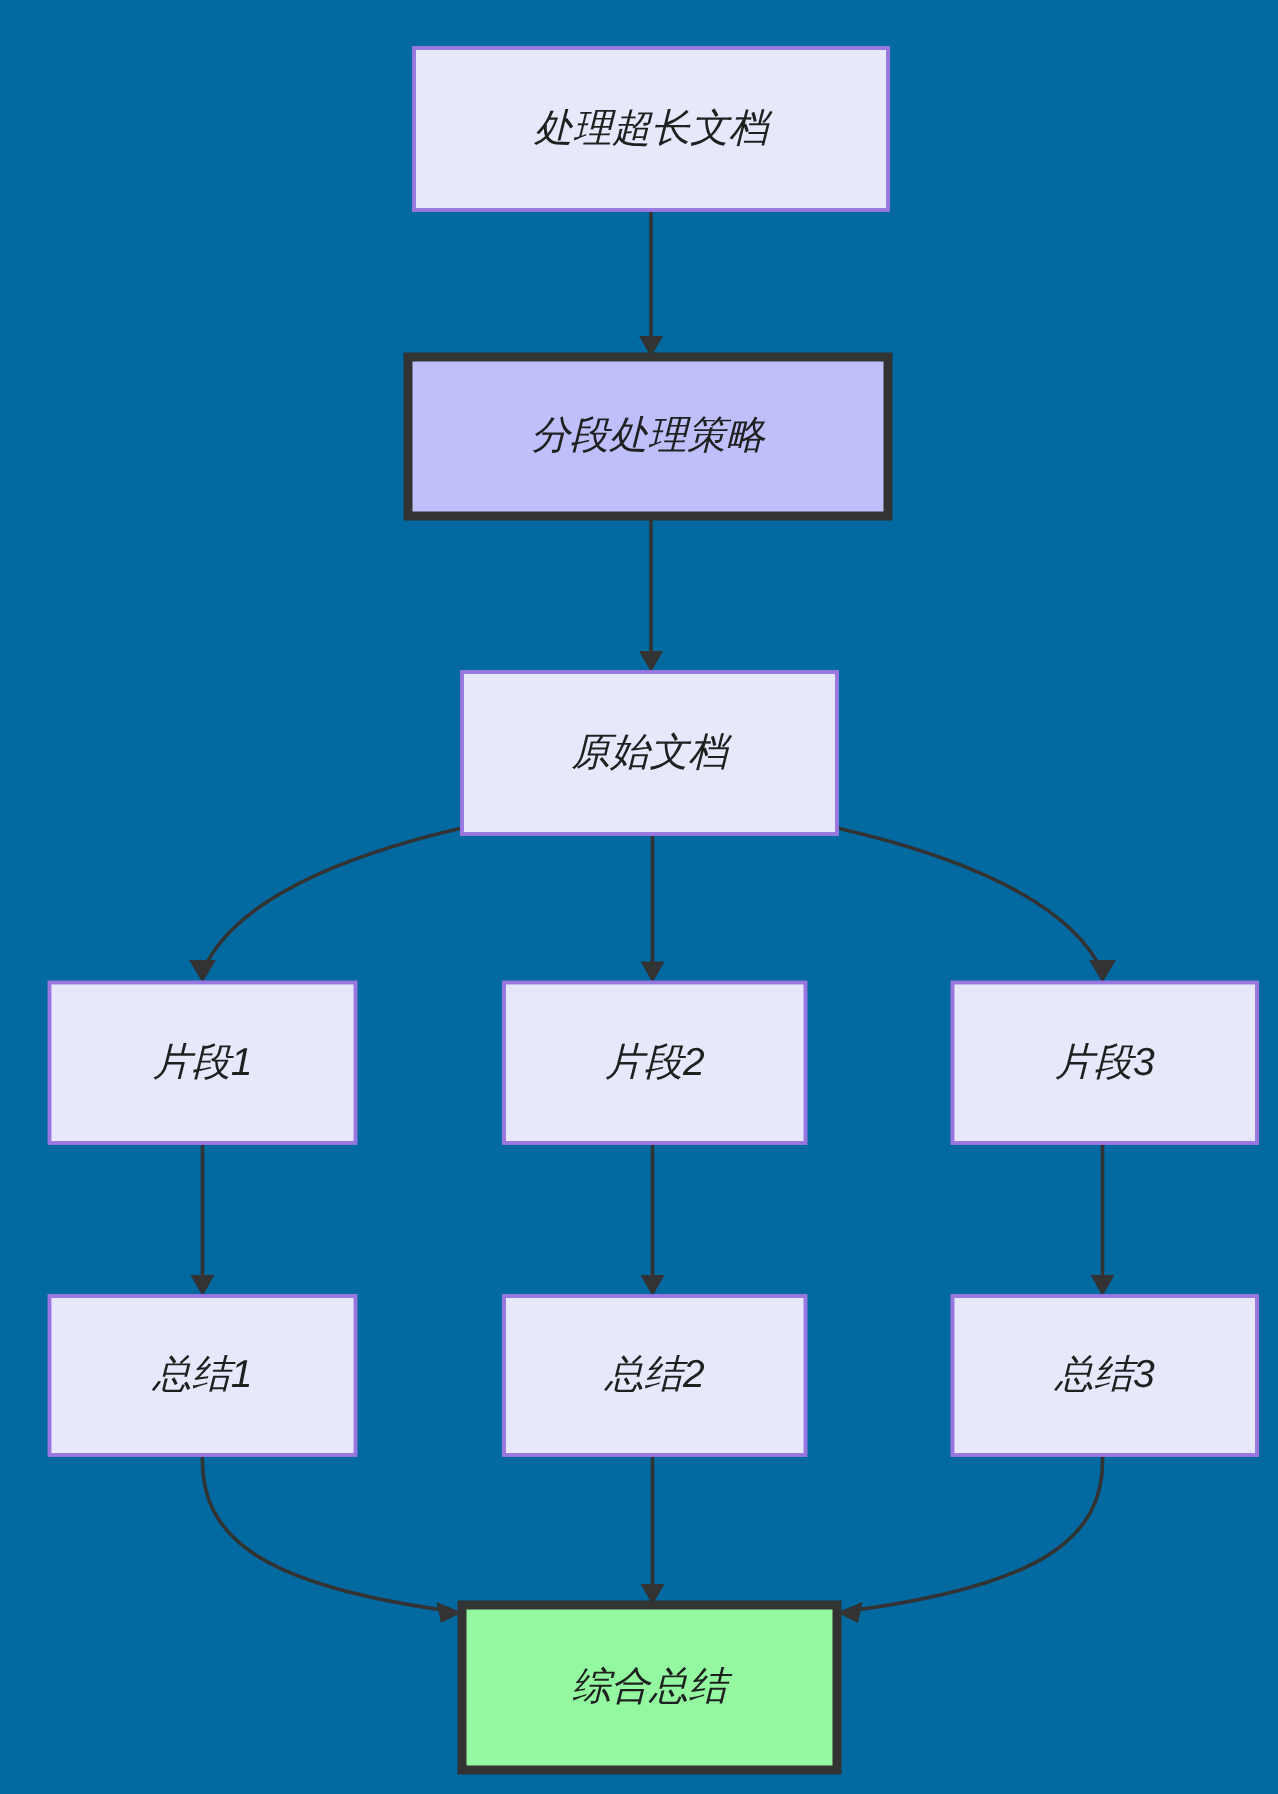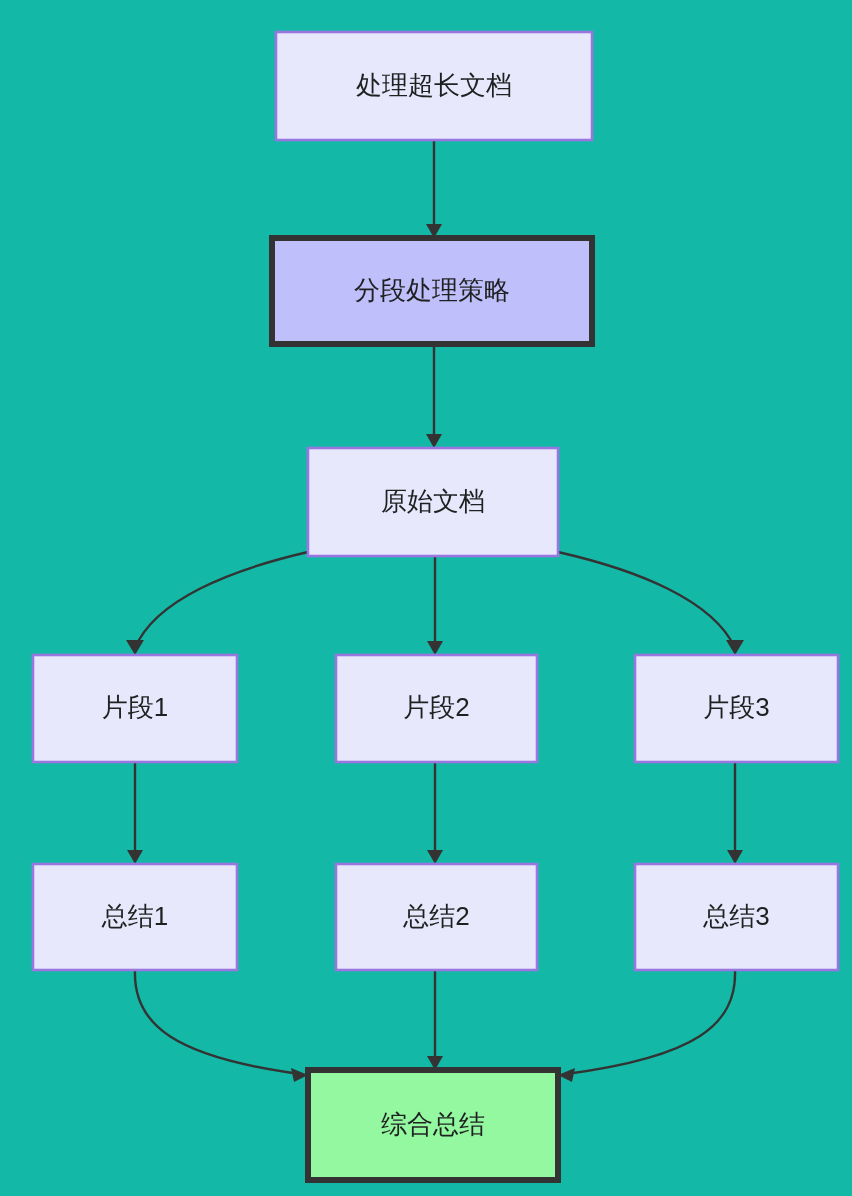--- a/index.html
+++ b/index.html
@@ -10,21 +10,22 @@
   body {
     width: 852px;
     height: 1196px;
     font-family: "Liberation Sans", "DejaVu Sans", sans-serif;
     overflow: hidden;
   }
   #flowchart-root {
     position: relative;
     width: 852px;
     height: 1196px;
-    background: #14b8a6;
+    background: #0369a1;
+    font-style: italic;
   }
   svg#diagram {
     display: block;
     width: 852px;
     height: 1196px;
   }
   .node-label {
     font-family: "Liberation Sans", "DejaVu Sans", sans-serif;
     font-size: 26px;
     fill: #1f2020;

